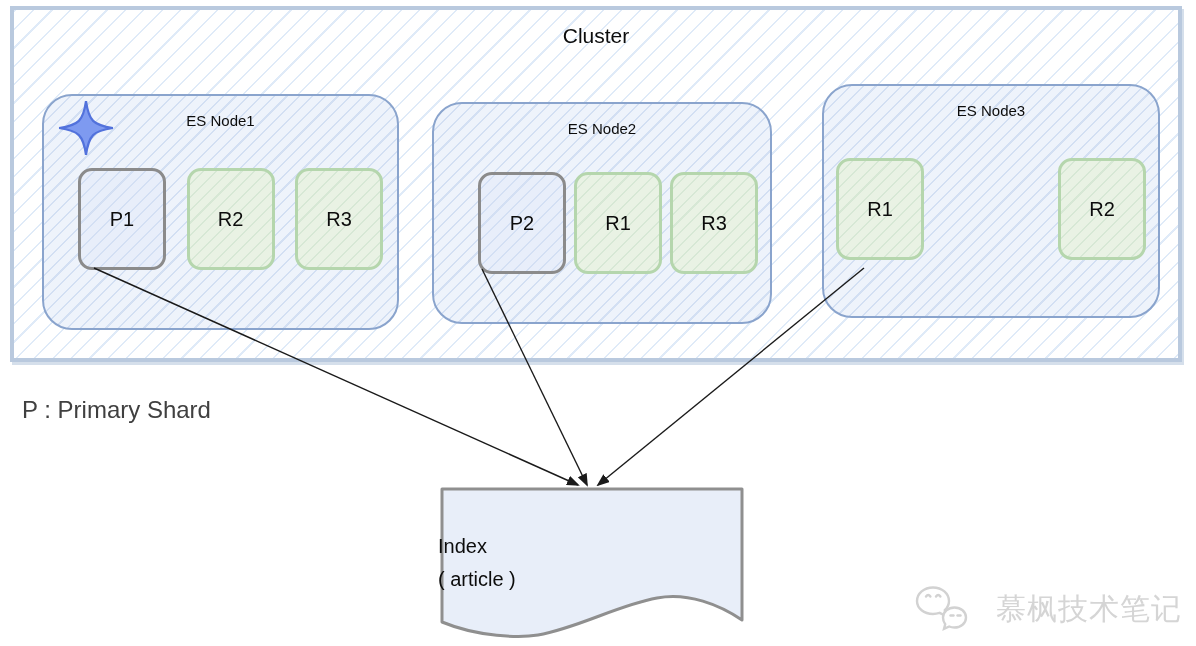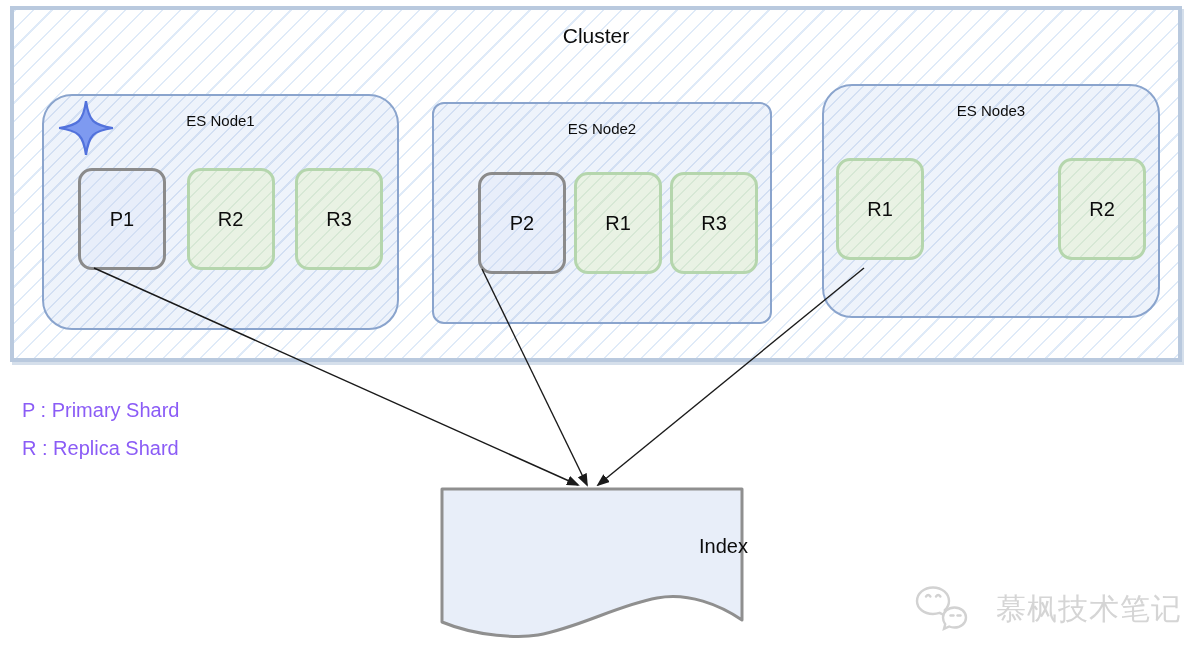--- a/index.html
+++ b/index.html
@@ -60,30 +60,30 @@
   .shard.replica{
     border:3px solid #b5d6ad;
     background-color:#e9f2e4;
     background-image:repeating-linear-gradient(135deg,
       rgba(150,195,160,0.22) 0px, rgba(150,195,160,0.22) 1.5px,
       transparent 1.5px, transparent 9px);
   }
   
   .legend{
     position:absolute;left:22px;top:391px;
-    font-size:20px;line-height:38px;color:#8b5cf6;
+    font-size:24px;line-height:38px;color:#404040;
   }
   
   .arrows{position:absolute;left:0;top:0;width:1196px;height:646px;pointer-events:none;z-index:6;}
   
   .doc{position:absolute;left:438px;top:486px;width:310px;height:160px;z-index:3;}
   .doc svg{position:absolute;left:0;top:0;}
   .doc-text{
     position:absolute;left:0;top:44px;width:100%;
-    text-align:right;font-size:20px;line-height:33px;color:#0c0c0c;
+    text-align:left;font-size:20px;line-height:33px;color:#0c0c0c;
   }
   
   .watermark{
     position:absolute;right:14px;bottom:12px;
     display:flex;align-items:center;gap:25px;
     color:#d5d5d5;font-size:30px;letter-spacing:1px;
     text-shadow:1px 1px 0 #ffffff;
     z-index:2;
   }
 </style>
@@ -108,21 +108,21 @@
           </div>
         <div class="shard replica">
             <span>R2</span>
           </div>
         <div class="shard replica">
             <span>R3</span>
           </div>
       </div>
     </div>
 
-    <div class="node" style="left:418px;top:92px;width:340px;height:222px;border-radius:12px;">
+    <div class="node" style="left:418px;top:92px;width:340px;height:222px;">
       <div class="node-title">ES Node2</div>
       <div class="shards" style="top:68px;padding-left:24px;">
         <div class="shard primary">
             <span>P2</span>
           </div>
         <div class="shard replica">
             <span>R1</span>
           </div>
         <div class="shard replica">
             <span>R3</span>
@@ -138,32 +138,32 @@
           </div>
         <div class="shard replica">
             <span>R2</span>
           </div>
       </div>
     </div>
   </div>
 
   <div class="legend">
     <div>P : Primary Shard</div>
-    <div>R : Replica Shard</div>
   </div>
 
   <div class="doc">
     <svg width="310" height="160" viewBox="0 0 310 160">
       <path d="M4,3 L304,3 L304,134
                C 282,119 250,106 219,112
                C 180,119 140,142 100,149
                C 82,152 40,151 4,136 Z" fill="#e8eef9" stroke="#8f8f8f" stroke-width="3" stroke-linejoin="round"></path>
     </svg>
     <div class="doc-text">
       <div>Index</div>
+      <div>( article )</div>
     </div>
   </div>
 
   <svg class="arrows">
     <defs>
       <marker id="ah" markerWidth="13" markerHeight="10" refX="11" refY="5" orient="auto" markerUnits="userSpaceOnUse">
         <path d="M0,0 L13,5 L0,10 Z" fill="#1a1a1a"></path>
       </marker>
     </defs>
     <line x1="94" y1="268" x2="578" y2="485" stroke="#1a1a1a" stroke-width="1.4" marker-end="url(#ah)"></line>

